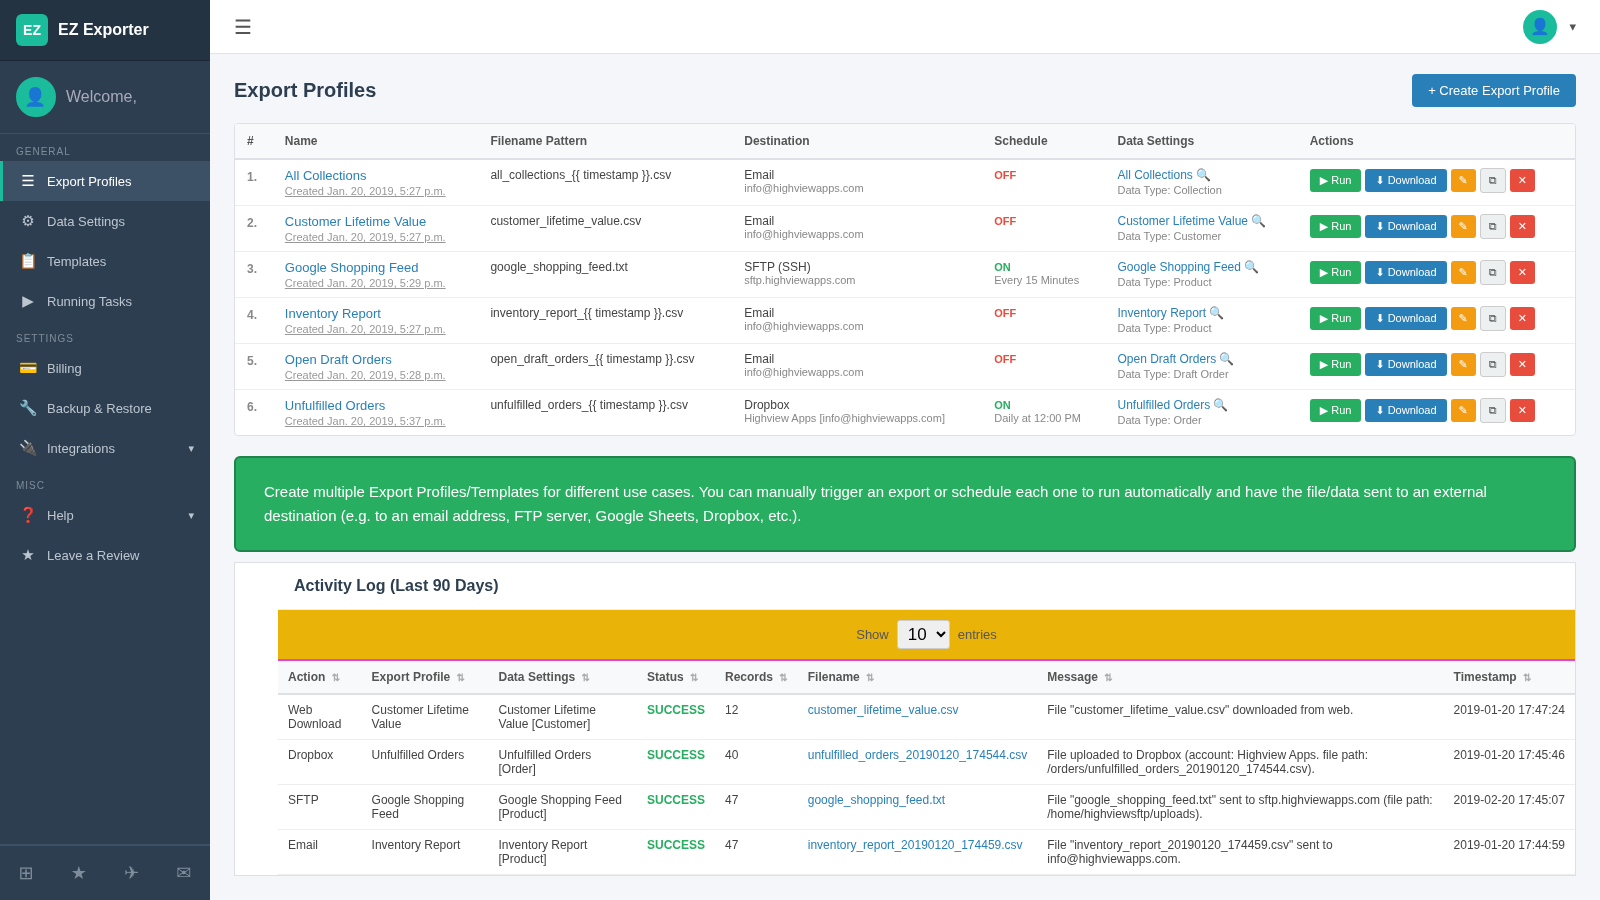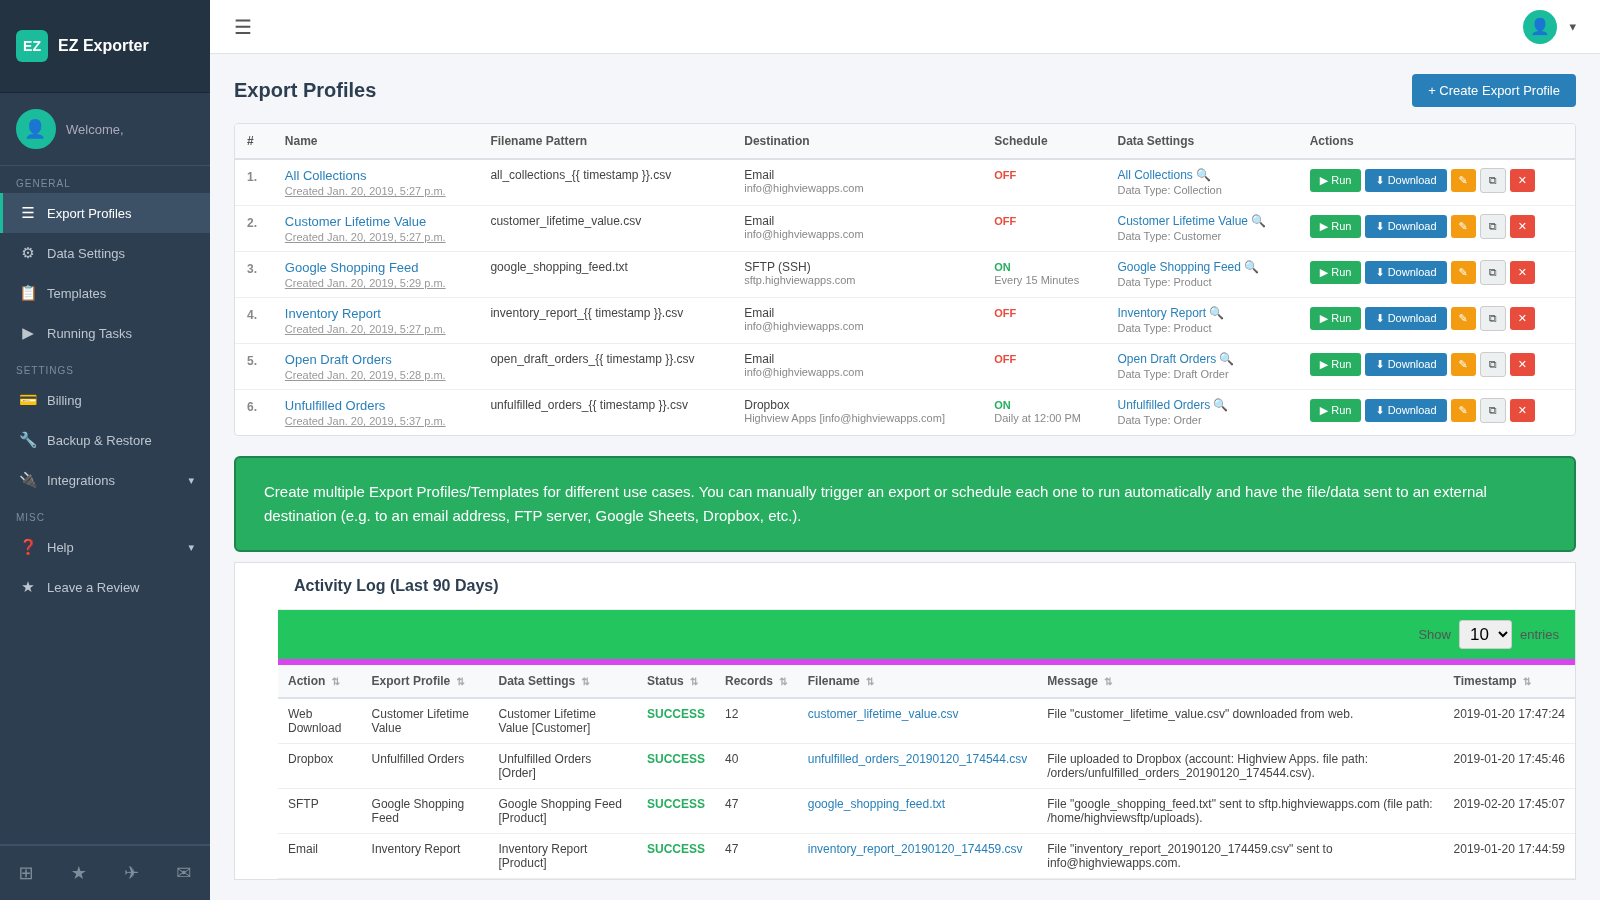--- a/index.html
+++ b/index.html
@@ -1,25 +1,25 @@
 <!DOCTYPE html>
 <html><head>
   <meta charset="utf-8">
   <style>
     * { box-sizing: border-box; margin: 0; padding: 0; }
     body { font-family: -apple-system, BlinkMacSystemFont, 'Segoe UI', sans-serif; font-size: 13px; background: #f5f6fa; display: flex; height: 900px; overflow: hidden; }
 
     
     #sidebar { width: 210px; min-width: 210px; background: #2c3e50; color: #ecf0f1; display: flex; flex-direction: column; height: 100%; }
-    #sidebar-logo { display: flex; align-items: center; gap: 10px; padding: 30px 16px; background: #243342; border-bottom: 1px solid #1a2633; }
+    #sidebar-logo { display: flex; align-items: center; gap: 10px; padding: 14px 16px; background: #243342; border-bottom: 1px solid #1a2633; }
     #sidebar-logo .logo-icon { width: 32px; height: 32px; background: #1abc9c; border-radius: 6px; display: flex; align-items: center; justify-content: center; color: white; font-weight: bold; font-size: 14px; }
     #sidebar-logo .logo-text { font-size: 16px; font-weight: 600; color: white; }
     #sidebar-user { display: flex; align-items: center; gap: 10px; padding: 16px; border-bottom: 1px solid #3d5166; }
     #sidebar-user .avatar { width: 40px; height: 40px; border-radius: 50%; background: #1abc9c; border: 2px solid #1abc9c; display: flex; align-items: center; justify-content: center; color: white; font-size: 18px; }
-    #sidebar-user .welcome { color: #aab; font-size: 13px; }
+    #sidebar-user .welcome { color: #aab; font-size: 16px; }
     .sidebar-section-title { padding: 12px 16px 4px; font-size: 10px; font-weight: 400; color: #7f8c9a; letter-spacing: 1px; text-transform: uppercase; }
     .sidebar-item { display: flex; align-items: center; gap: 10px; padding: 11px 16px; cursor: pointer; color: #bdc6cf; font-size: 13px; border-left: 3px solid transparent; }
     .sidebar-item.active { background: #3d5166; color: white; border-left: 3px solid #1abc9c; }
     .sidebar-item .icon { width: 18px; text-align: center; font-size: 15px; }
     .sidebar-item .chevron { margin-left: auto; font-size: 11px; }
     .sidebar-bottom { margin-top: auto; border-top: 1px solid #3d5166; }
     .sidebar-bottom-icons { display: flex; justify-content: space-around; padding: 12px 0; border-top: 1px solid #3d5166; }
     .sidebar-bottom-icons span { color: #7f8c9a; font-size: 18px; cursor: pointer; padding: 4px 8px; }
 
     
@@ -60,21 +60,21 @@
     .btn-copy { background: #ecf0f1; color: #555; border: 1px solid #ccc; padding: 5px 8px; border-radius: 3px; cursor: pointer; font-size: 11px; }
     .btn-delete { background: #e74c3c; color: white; border: none; padding: 5px 8px; border-radius: 3px; cursor: pointer; font-size: 11px; }
 
     
     .info-banner { background: #27ae60; color: white; border: 2px solid #1e8449; border-radius: 6px; padding: 22px 28px; font-size: 15px; line-height: 1.6; margin: 10px 0; position: relative; z-index: 10; }
 
     
     .activity-section { background: white; border-radius: 0; border: 1px solid #dde1e7; padding-left: 43px; }
     .activity-header { padding: 14px 16px; border-bottom: 1px solid #eee; }
     .activity-header h3 { font-size: 16px; font-weight: 600; color: #2c3e50; }
-    .activity-controls { display: flex; align-items: center; justify-content: flex-end; padding: 10px 16px; background: #22c55e; border-bottom: 6px solid #d946ef; }
+    .activity-controls { display: flex; align-items: center; justify-content: center; padding: 10px 16px; background: #eab308; border-bottom: 2px solid #d946ef; }
     .activity-controls .show-group { display: flex; align-items: center; gap: 8px; color: #555; font-size: 13px; }
     .activity-controls select { border: 1px solid #ccc; border-radius: 3px; padding: 3px 6px; font-size: 17px; }
     .activity-controls .search-group { display: flex; align-items: center; gap: 8px; color: #555; font-size: 13px; }
     .activity-controls input { border: 1px solid #ccc; border-radius: 3px; padding: 4px 8px; font-size: 13px; width: 180px; }
     .activity-table { width: 100%; border-collapse: collapse; font-size: 12px; }
     .activity-table thead tr { background: #f8f9fa; }
     .activity-table thead th { padding: 9px 10px; text-align: left; font-size: 12px; font-weight: 600; color: #555; border-bottom: 2px solid #dde1e7; white-space: nowrap; cursor: pointer; }
     .activity-table thead th .sort-icon { color: #aaa; margin-left: 3px; font-size: 10px; }
     .activity-table tbody tr { border-bottom: 1px solid #eee; }
     .activity-table tbody td { padding: 8px 10px; vertical-align: top; color: #444; }

